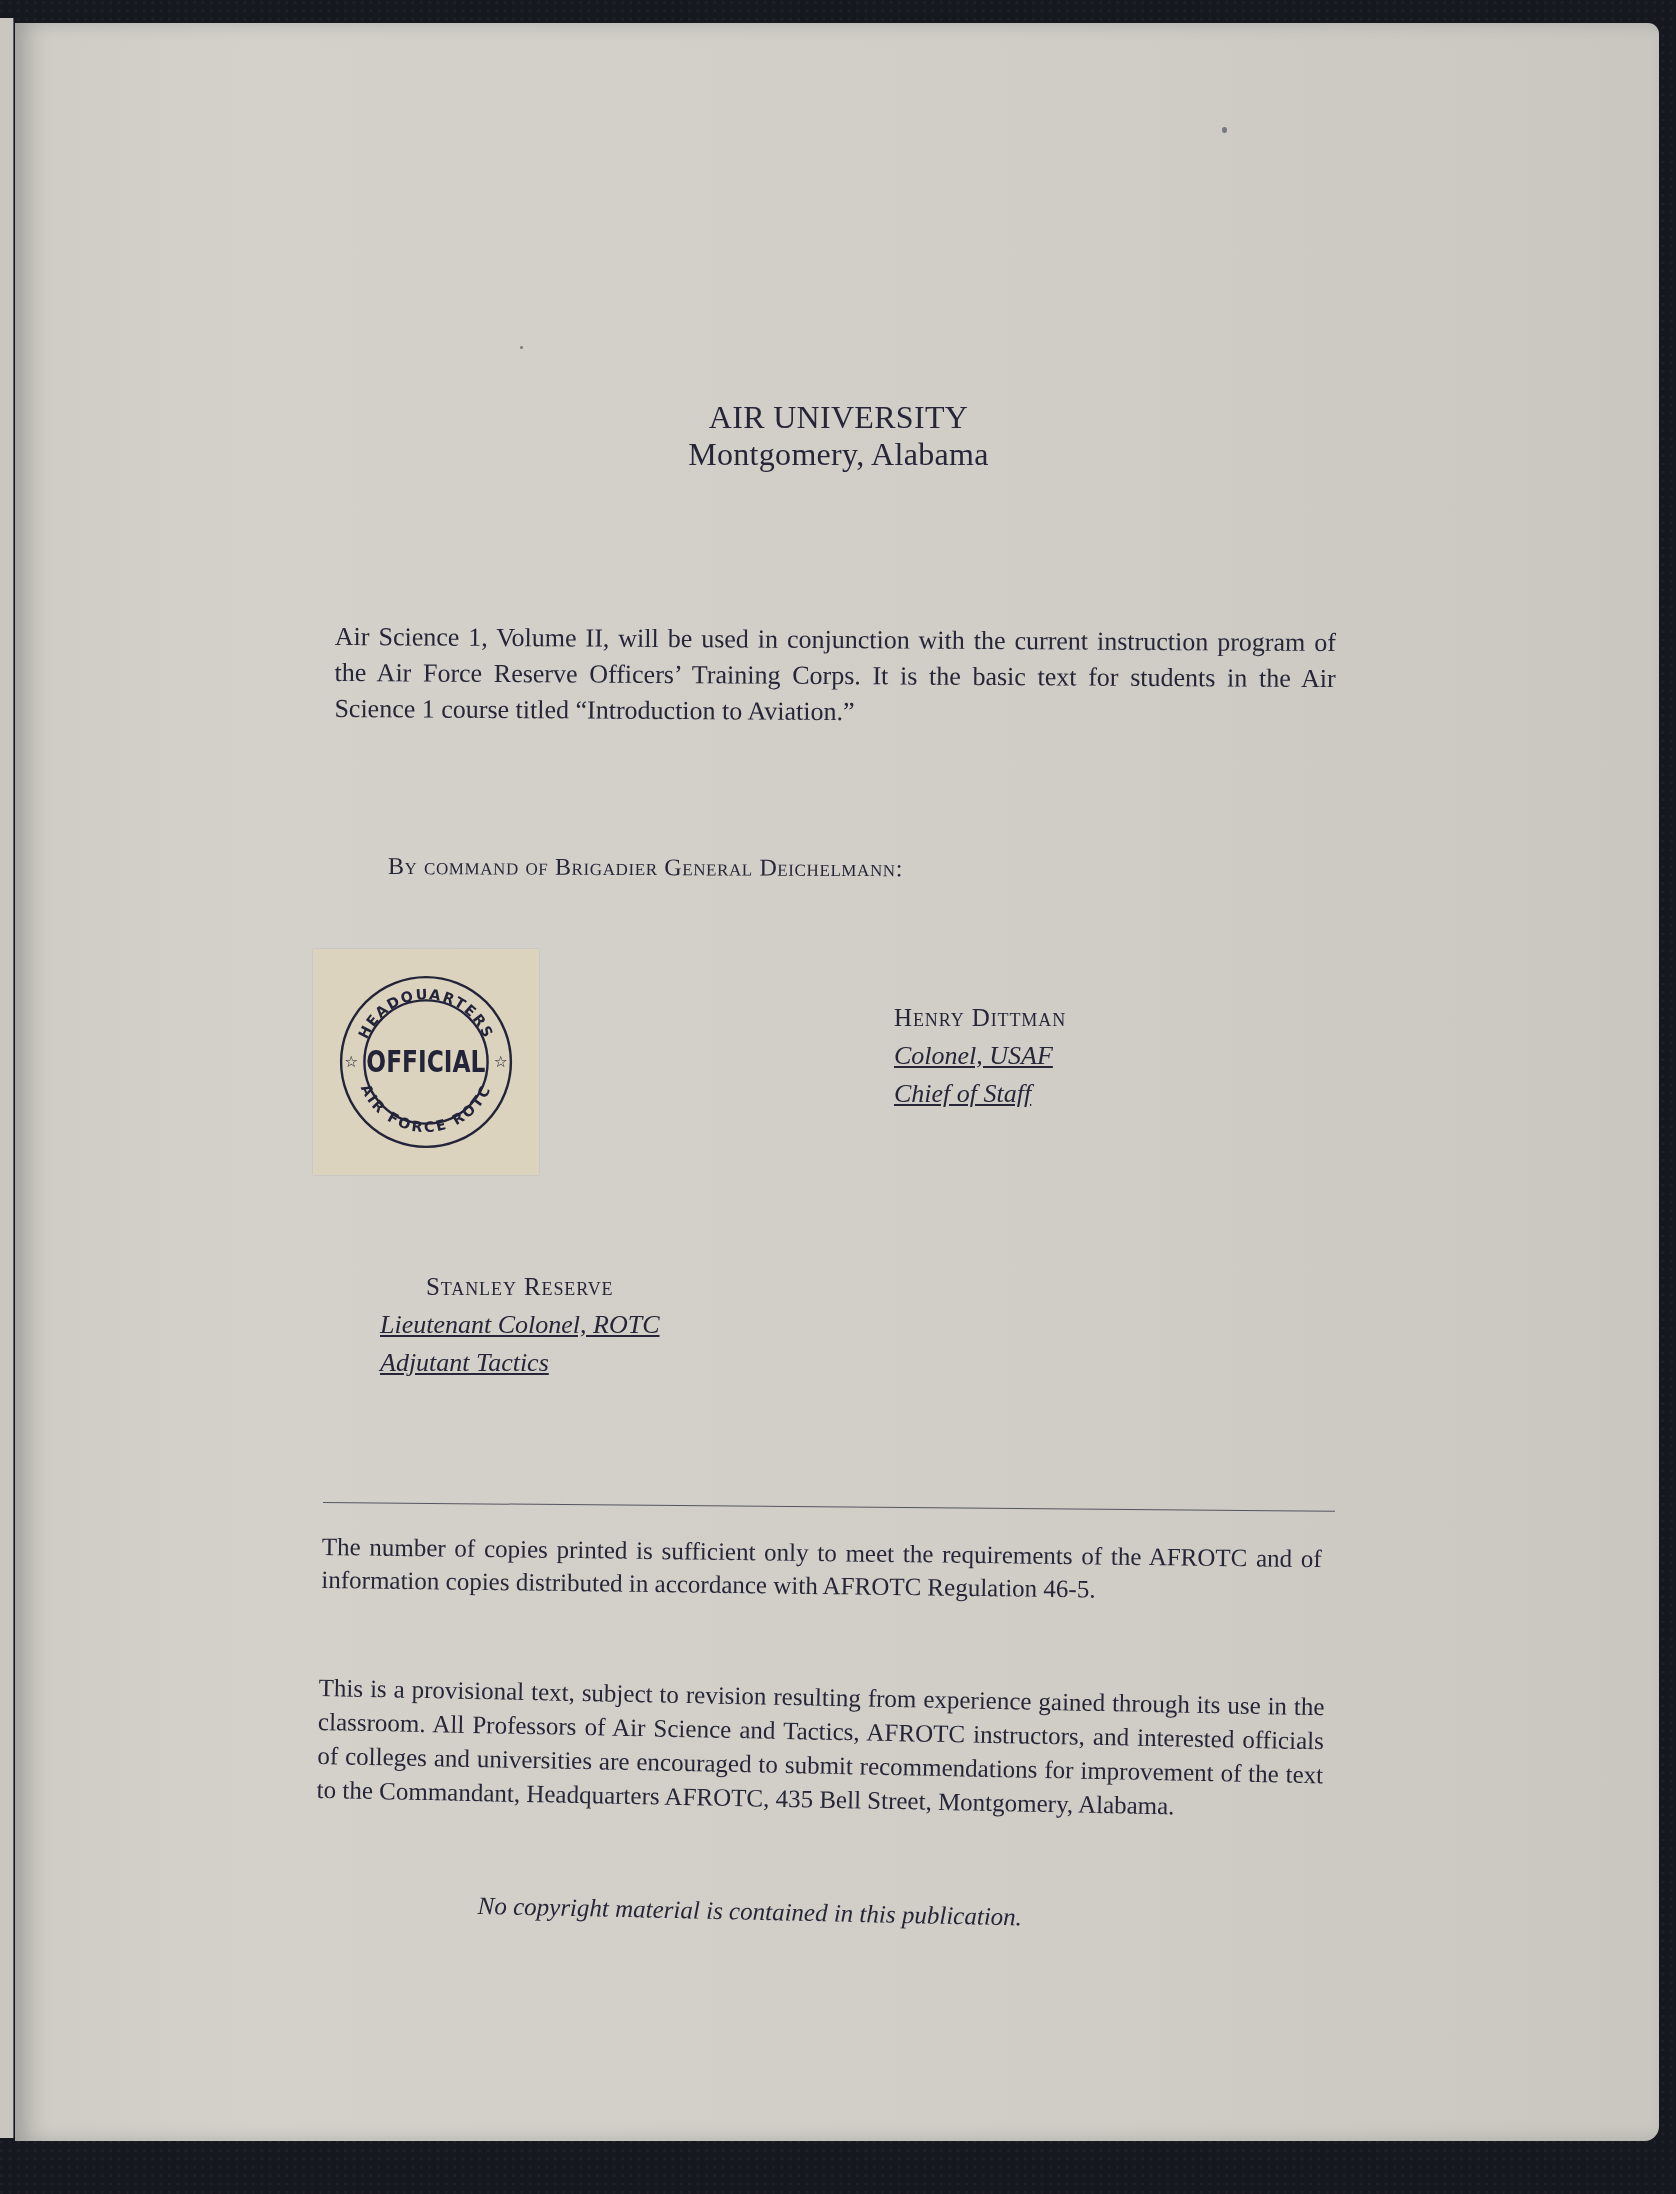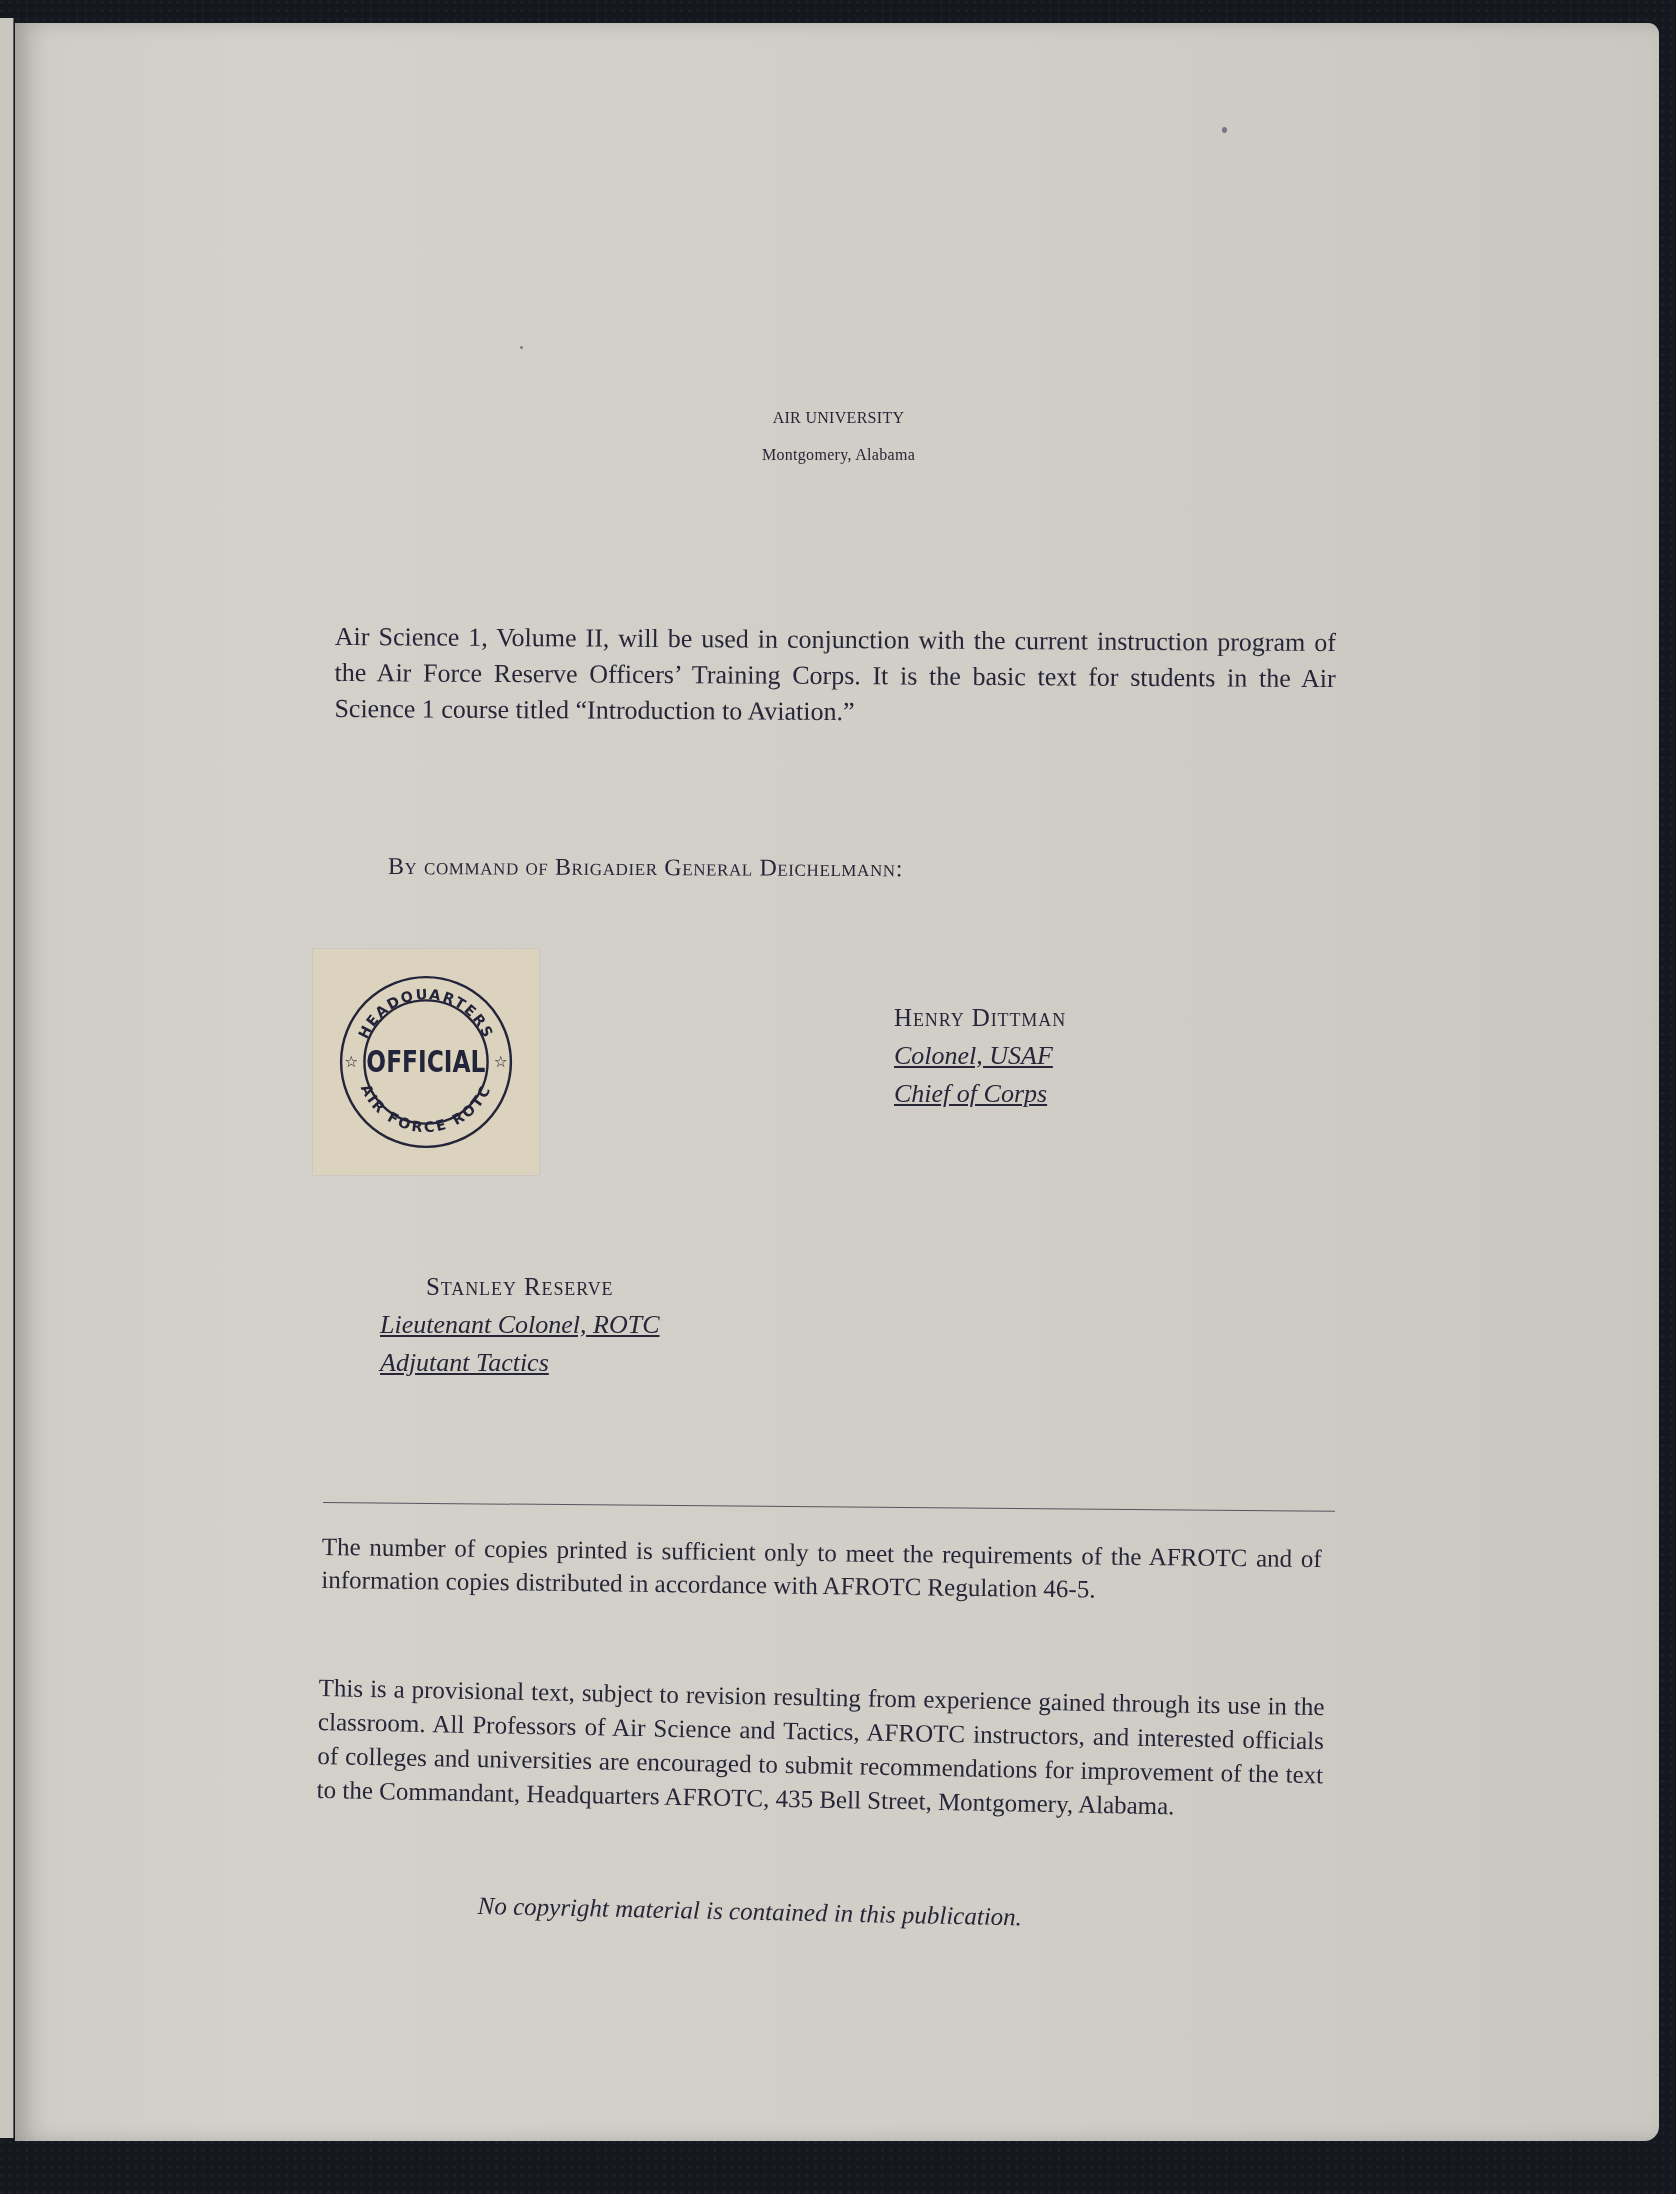--- a/index.html
+++ b/index.html
@@ -42,21 +42,21 @@
       box-shadow: inset 9.6px 0 17px rgba(80,80,90,0.25);
     }
     .block {
       position: absolute;
     }
     .header {
       left: 0;
       width: 1677px;
       top: 399px;
       text-align: center;
-      font-size: 16px;
+      font-size: 32px;
       line-height: 37px;
       letter-spacing: 0.3px;
     }
     .header div { white-space: nowrap; }
     .para {
       font-size: 26px;
       line-height: 36px;
       text-align: justify;
       text-align-last: left;
     }
@@ -175,21 +175,21 @@
     </text>
     <text x="189" y="206" text-anchor="middle" font-family="DejaVu Sans, sans-serif" font-weight="bold" font-size="50" fill="#23233a" transform="scale(0.78 1) translate(53 0)">OFFICIAL</text>
     <text x="64" y="198" text-anchor="middle" font-family="DejaVu Sans, sans-serif" font-size="26" fill="#23233a">☆</text>
     <text x="314" y="198" text-anchor="middle" font-family="DejaVu Sans, sans-serif" font-size="26" fill="#23233a">☆</text>
   </svg>
 </div>
 
 <div class="block sig sig1">
   <div class="name">Henry Dittman</div>
   <div class="title">Colonel, USAF</div>
-  <div class="title">Chief of Corps</div>
+  <div class="title">Chief of Staff</div>
 </div>
 
 <div class="block sig sig2">
   <div class="name">Stanley Reserve</div>
   <div class="title">Lieutenant Colonel, ROTC</div>
   <div class="title">Adjutant Tactics</div>
 </div>
 
 <div class="block rule"></div>
 

